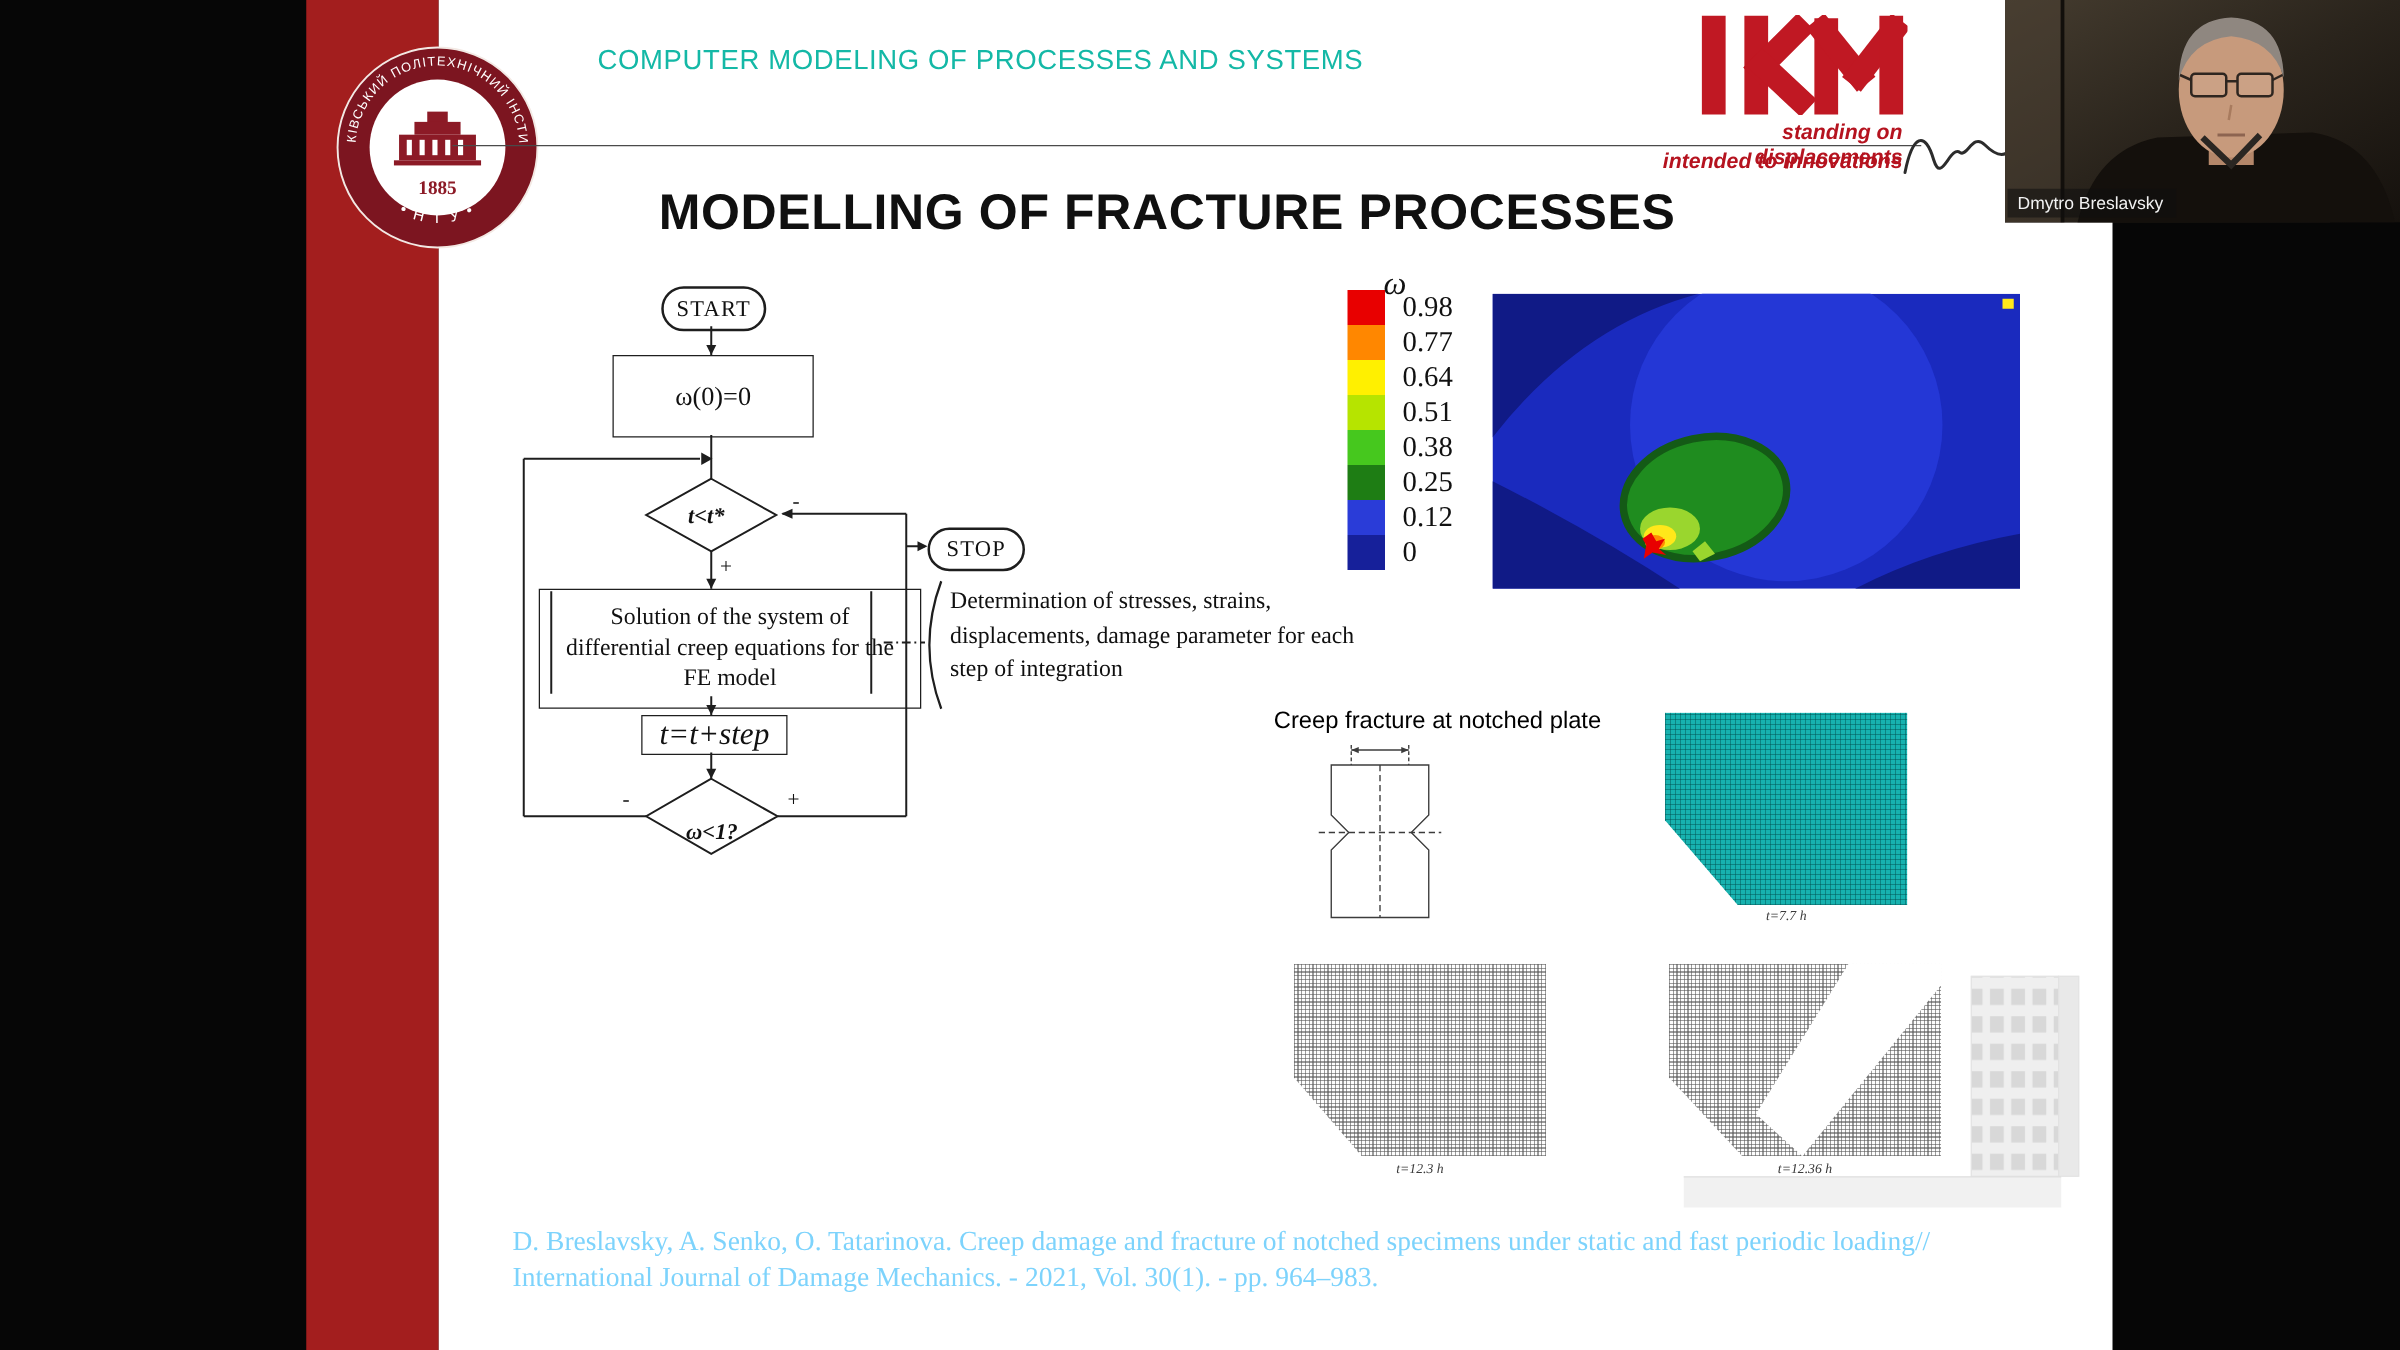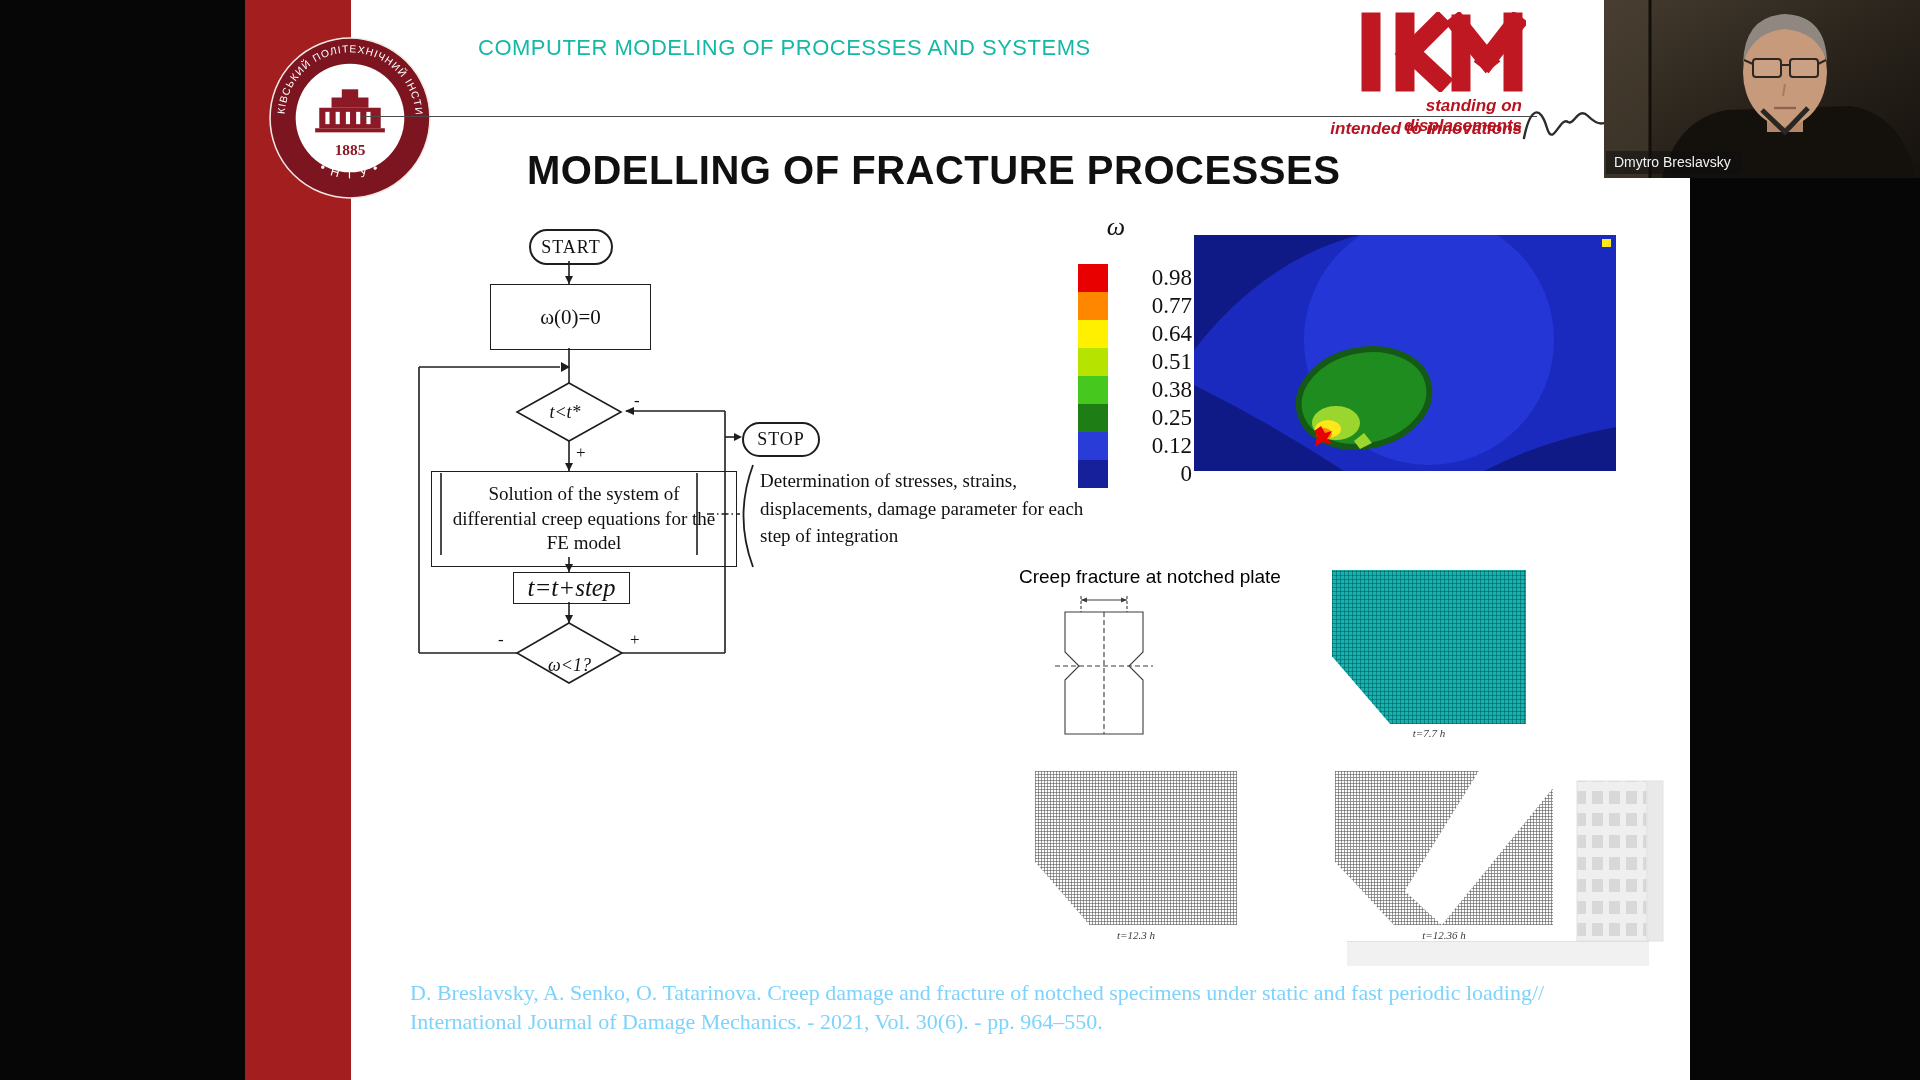--- a/index.html
+++ b/index.html
@@ -21,29 +21,29 @@
   .ikm-tag{width:200px;text-align:right;font-family:"Liberation Sans",sans-serif;
            font-style:italic;font-weight:bold;font-size:17px;color:#b5131f;}
 
   
   .flowchart{left:410px;top:215px;width:690px;height:510px;}
   .fc-svg{position:absolute;left:0;top:0;}
   .fc-node{position:absolute;display:flex;align-items:center;justify-content:center;
            text-align:center;border:1.6px solid #1e1e1e;color:#111;font-size:25px;background:transparent;}
   .fc-oval{border-radius:18px;border-width:2px;font-size:18px;letter-spacing:1px;}
   .fc-dtext{position:absolute;display:flex;align-items:center;justify-content:center;
-            font-style:italic;font-size:18px;color:#111;}
+            font-style:italic;font-size:18px;color:#111;font-weight:bold;}
   .fc-sign{position:absolute;font-size:17px;color:#111;}
   .fc-note{position:absolute;left:350px;top:252px;width:326px;font-size:19px;line-height:1.45;color:#101010;}
 
   
   .legend{left:1072px;top:212px;width:120px;}
   .legend-symbol{position:absolute;left:24px;top:0;width:40px;text-align:center;
                  font-size:26px;font-style:italic;color:#111;}
-  .legend-rows{position:absolute;left:6px;top:52px;text-align:right;}
+  .legend-rows{position:absolute;left:6px;top:20px;}
   .legend-row{display:flex;align-items:center;height:28px;}
   .legend-swatch{width:30px;height:28px;}
   .legend-value{margin-left:14px;font-size:23px;color:#111;width:70px;}
 
   
   .creep-caption{left:1019px;top:566px;font-family:"Liberation Sans",sans-serif;font-size:19px;color:#000;}
   .mesh{overflow:hidden;}
   .mesh-teal{background-color:#17b2af;
     background-image:repeating-linear-gradient(0deg, rgba(0,75,75,.45) 0 1px, transparent 1px 4px),
                      repeating-linear-gradient(90deg, rgba(0,75,75,.45) 0 1px, transparent 1px 4px);
@@ -269,21 +269,21 @@
 
   <div class="abs mesh mesh-gray" style="left:1035px;top:771px;width:202px;height:154px"></div>
   <div class="abs mesh-caption" style="left:1035px;top:929px;width:202px">t=12.3 h</div>
 
   <div class="abs mesh mesh-gray" style="left:1335px;top:771px;width:218px;height:154px">
     <div class="mesh-crack"></div>
   </div>
   <div class="abs mesh-caption" style="left:1335px;top:929px;width:218px">t=12.36 h</div>
 
   <div class="abs cite" style="top:980px">D. Breslavsky, A. Senko, O. Tatarinova. Creep damage and fracture of notched specimens under static and fast periodic loading//</div>
-  <div class="abs cite" style="top:1009px">International Journal of Damage Mechanics. - 2021, Vol. 30(6). - pp. 964–550.</div>
+  <div class="abs cite" style="top:1009px">International Journal of Damage Mechanics. - 2021, Vol. 30(1). - pp. 964–983.</div>
 
   <div class="abs webcam">
     <svg width="316" height="178" viewBox="0 0 316 178">
       <defs>
         <linearGradient id="camBg" x1="0" y1="0" x2="1" y2="1">
           <stop offset="0" stop-color="#453c2f"></stop>
           <stop offset="0.5" stop-color="#2a241c"></stop>
           <stop offset="1" stop-color="#15110d"></stop>
         </linearGradient>
       </defs>

